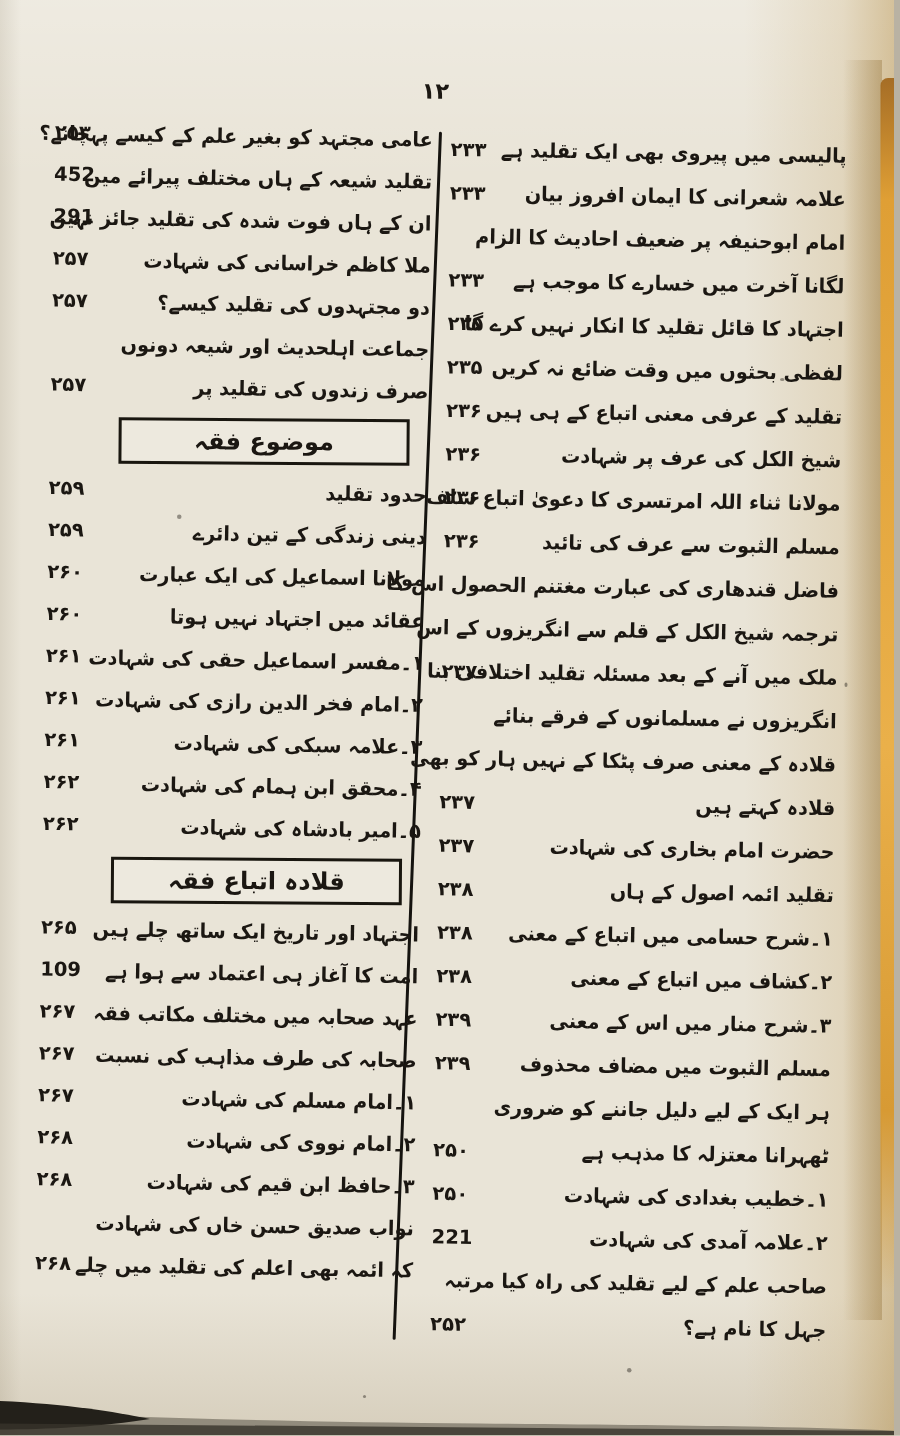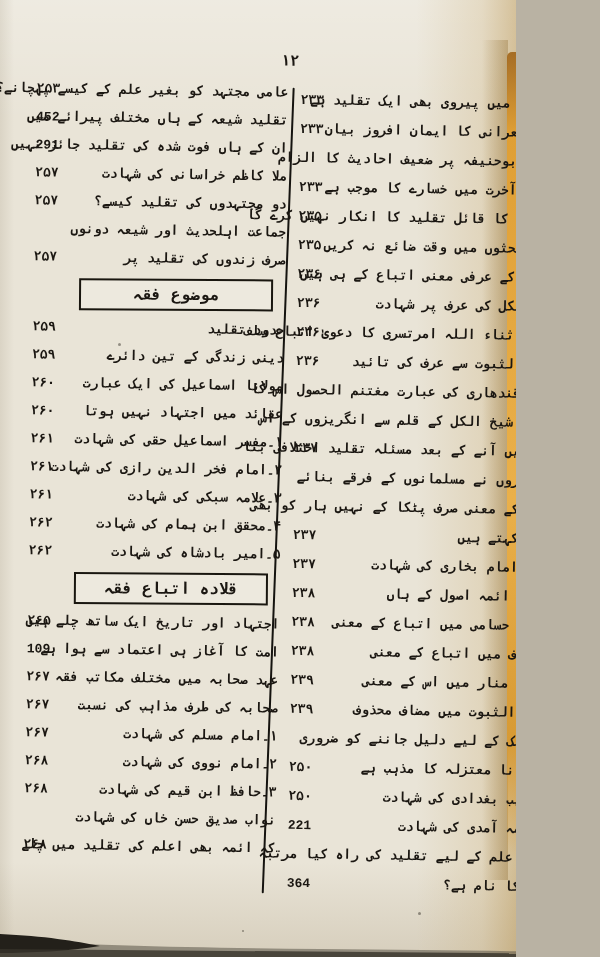--- a/index.html
+++ b/index.html
@@ -5,28 +5,27 @@
   :root{
     --paper:#e9e4d7;
     --ink:#1b1712;
     --edge_strip:#df9f35;
     --bottom_shadow:#23201a;
   }
   html,body{margin:0;padding:0;}
   body{width:600px;height:957px;overflow:hidden;background:#b9b2a3;
        font-family:"DejaVu Sans","Liberation Sans",sans-serif;}
   .paper{
-    position:relative;width:516px;height:957px;overflow:hidden;
+    position:relative;width:596px;height:957px;overflow:hidden;
     background-color:var(--paper);
     background-image:
       linear-gradient(90deg, rgba(110,95,65,.12), rgba(0,0,0,0) 14px),
       linear-gradient(270deg, rgba(178,136,58,.42), rgba(198,166,104,.24) 34px, rgba(0,0,0,0) 100px),
       linear-gradient(0deg, rgba(148,128,92,.22), rgba(0,0,0,0) 95px),
       linear-gradient(180deg, rgba(255,255,255,.25), rgba(0,0,0,0) 120px);
-    font-family: Liberation Mono, monospace;
   }
   
   .edge-strip{
     position:absolute;top:52px;right:0;width:9px;height:810px;
     background:linear-gradient(to bottom,
       rgba(160,100,25,.9), var(--edge_strip) 10%, #eab04a 55%, #d79a34 85%, rgba(215,154,52,0));
     border-radius:5px 0 0 2px;
   }
   .edge-shade{
     position:absolute;top:40px;right:8px;width:26px;height:840px;
@@ -198,21 +197,21 @@
             <div class="line">۱۔خطیب بغدادی کی شہادت</div>
           </div>
         </div>
         <div class="entry">
           <div class="pg">221</div>
           <div class="txt">
             <div class="line">۲۔علامہ آمدی کی شہادت</div>
           </div>
         </div>
         <div class="entry">
-          <div class="pg">364</div>
+          <div class="pg">۲۵۲</div>
           <div class="txt">
             <div class="line">صاحب علم کے لیے تقلید کی راہ کیا مرتبہ</div>
             <div class="line">جہل کا نام ہے؟</div>
           </div>
         </div>
       </div>
 
     <div class="col col-left">
         <div class="entry">
           <div class="pg">۲۵۳</div>

